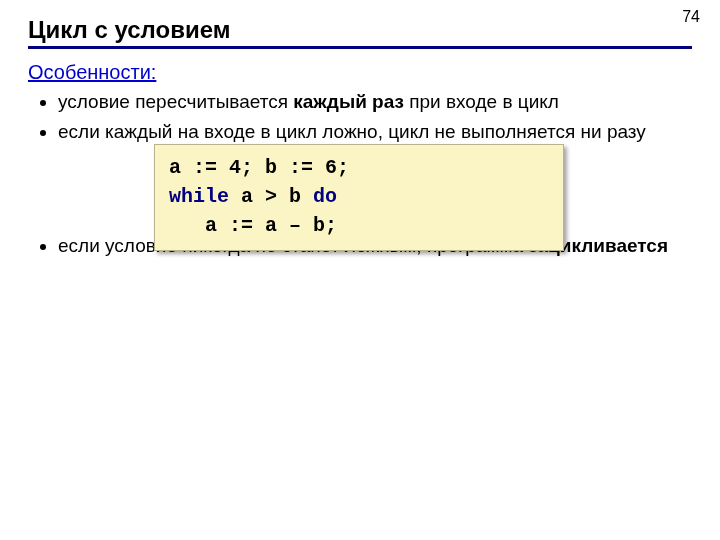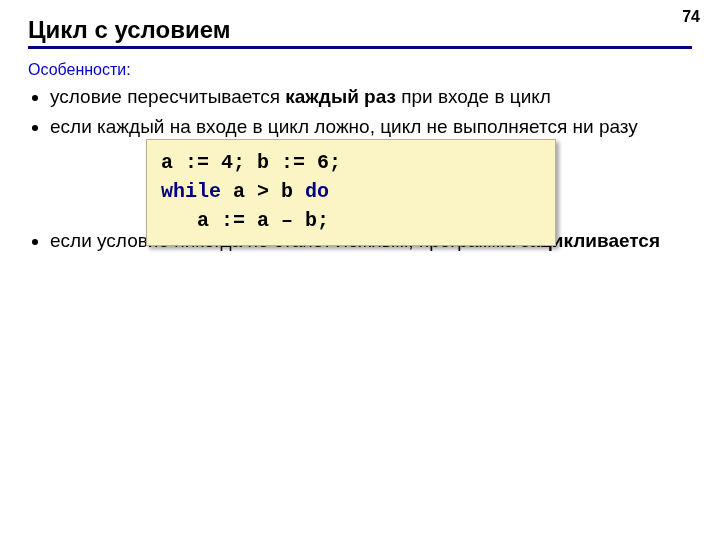--- a/index.html
+++ b/index.html
@@ -16,47 +16,49 @@
     width: 720px;
     height: 540px;
     box-sizing: border-box;
     padding: 12px 28px 0 28px;
   }
   .page-num {
     position: absolute;
     top: 8px;
     right: 20px;
     font-size: 16px;
-    font-weight: bold;
+    font-weight: normal;
   }
   .title {
     font-size: 24px;
     font-weight: bold;
     color: #000;
     margin: 4px 0 2px 0;
   }
   .underline {
     height: 3px;
     background: #000080;
     margin-bottom: 12px;
   }
   .subhead {
     color: #0000cc;
-    font-size: 16px;
+    font-size: 20px;
     margin: 10px 0 6px 0;
+    text-decoration: underline;
   }
   ul.bullets {
     margin: 0 0 0 22px;
     padding: 0;
   }
   ul.bullets > li {
     font-size: 19px;
     line-height: 1.25;
     margin-bottom: 6px;
     list-style-type: disc;
+    margin-left: 8px;
   }
   .codebox {
     background: #fbf4c5;
     border: 1px solid #b9b28a;
     box-shadow: 3px 3px 4px rgba(0,0,0,0.35);
     font-family: "Courier New", monospace;
     font-size: 20px;
     font-weight: bold;
     color: #000;
     padding: 8px 14px 10px 14px;

